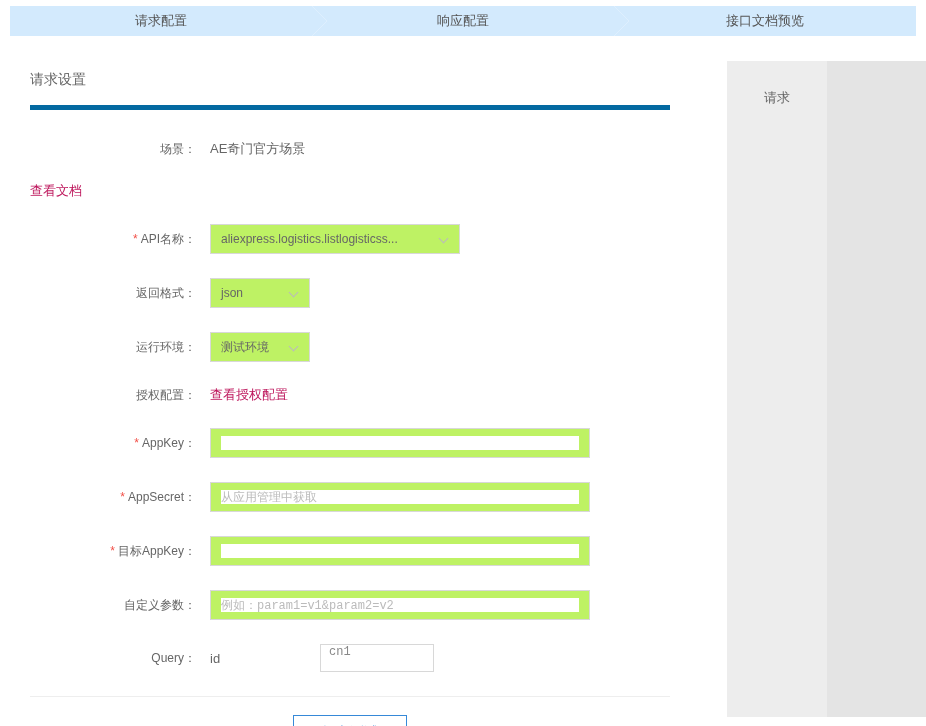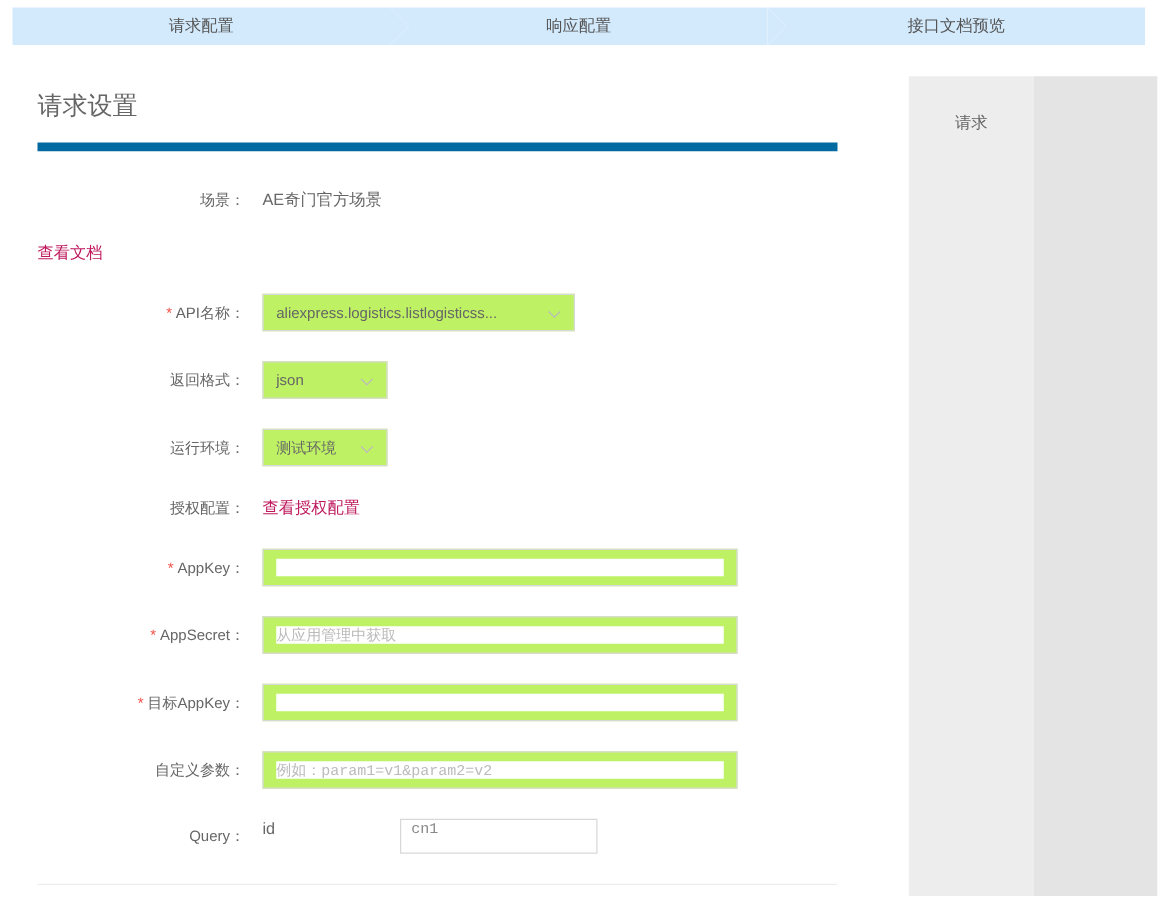--- a/index.html
+++ b/index.html
@@ -87,24 +87,24 @@
   .right-body-col {
     flex: 1;
     background: #e4e4e4;
   }
   .right-gap {
     height: 4px;
     background: #fff;
   }
 
   .section-title {
-    font-size: 20px;
+    font-size: 14px;
     color: #666;
     padding: 10px 0 16px 0;
-    border-bottom: 7px solid #0369a1;
+    border-bottom: 5px solid #0369a1;
     margin-bottom: 30px;
   }
 
   .form-row {
     display: flex;
     align-items: center;
     margin-bottom: 24px;
   }
   .form-label {
     width: 180px;
@@ -113,21 +113,21 @@
     color: #666;
     font-size: 12px;
   }
   .form-label .req {
     color: #f25048;
     margin-right: 3px;
   }
   .form-value {
     flex: 1;
     display: flex;
-    align-items: flex-start;
+    align-items: center;
     gap: 10px;
   }
 
   .static-text { color: #666; font-size: 13px; }
   .link-text { color: #be185d; font-size: 13px; cursor: pointer; }
 
   .select-box, .text-input {
     border: 1px solid #d8d8d8;
     height: 30px;
     padding: 0 10px;
@@ -160,21 +160,21 @@
     border-right: 1.5px solid #bbb;
     border-bottom: 1.5px solid #bbb;
     transform: rotate(45deg);
   }
 
   .query-row .form-value { gap: 0; }
   .query-key { width: 110px; color: #666; font-size: 13px; }
   .query-val-input {
     border: 1px solid #d8d8d8;
     height: 28px;
-    width: 158px;
+    width: 114px;
     padding: 0 8px;
     font-family: "Courier New", monospace;
     font-size: 12px;
     color: #888;
   }
   .query-val-input input { border:none; outline:none; width:100%; font-family:inherit; font-size:12px; color:#888; }
 
   .footer-bar {
     border-top: 1px solid #eee;
     margin-top: 20px;

